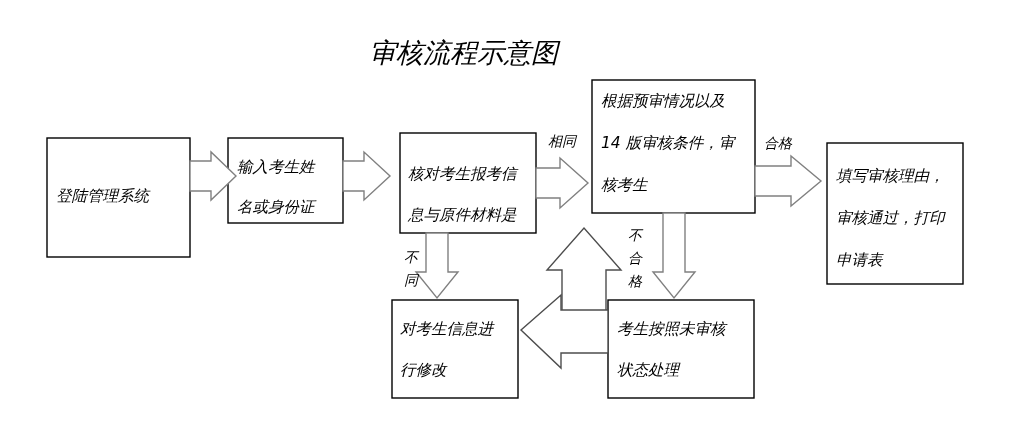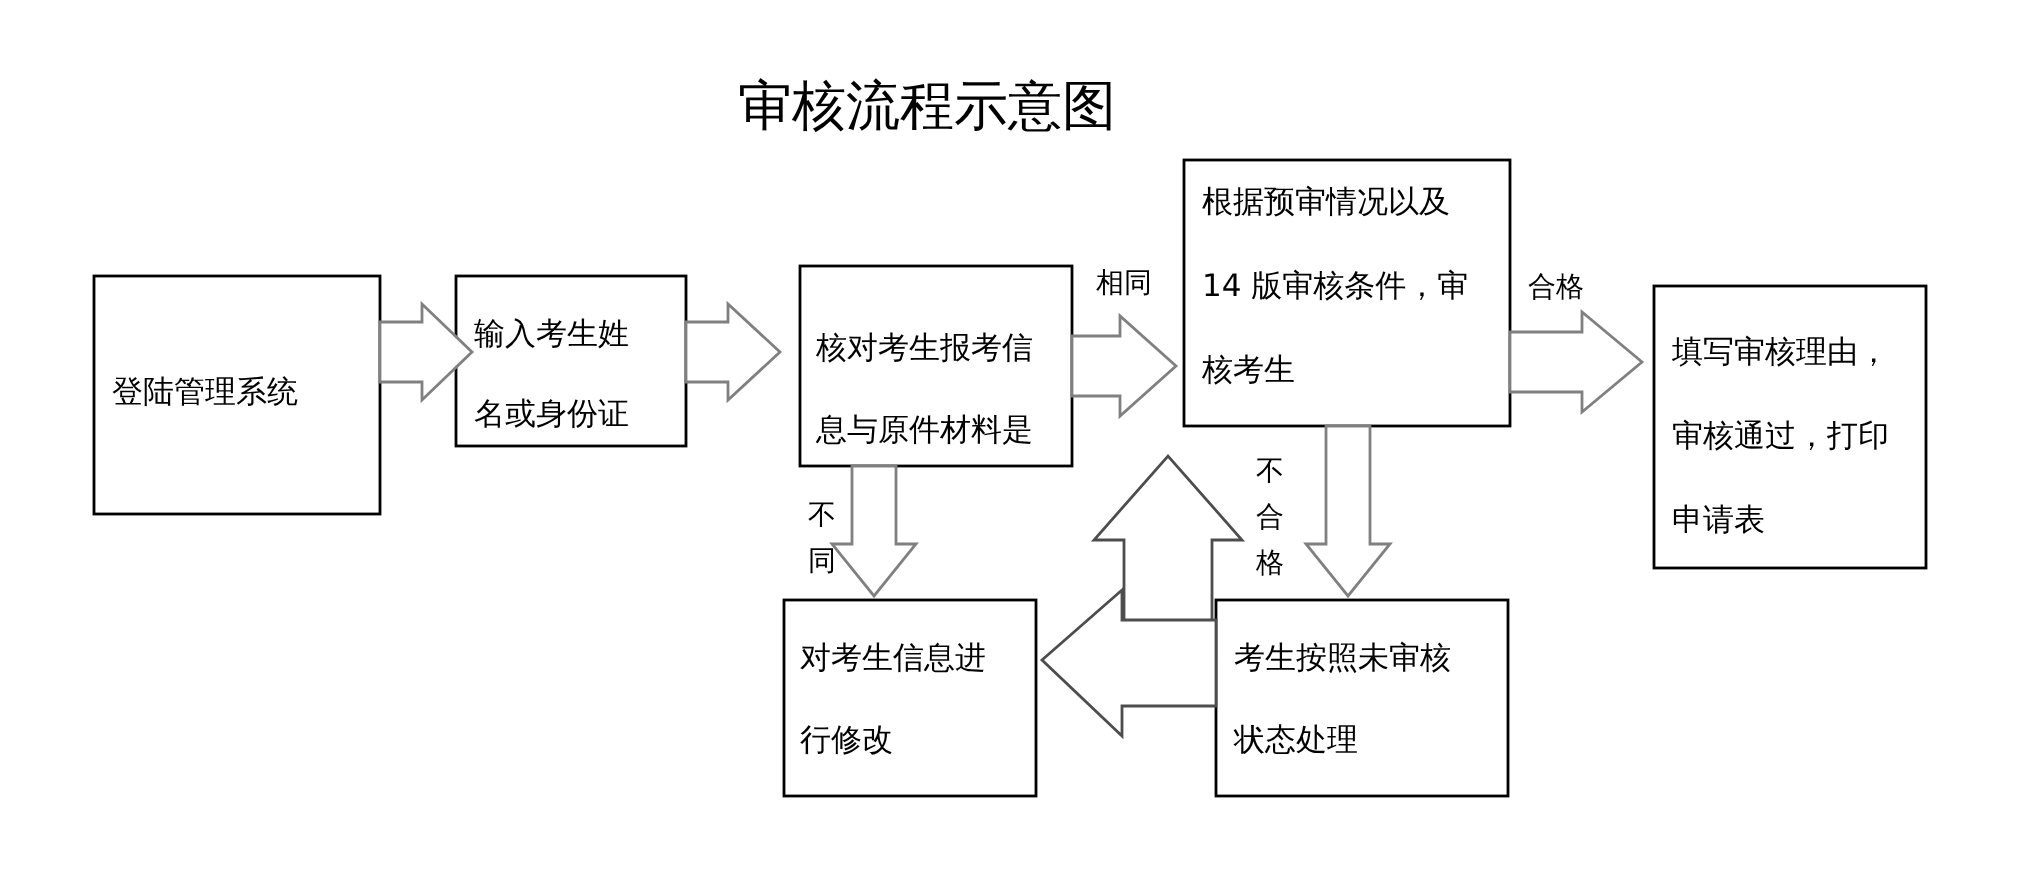--- a/index.html
+++ b/index.html
@@ -11,20 +11,21 @@
     width: 1013px;
     height: 443px;
     font-family: "DejaVu Sans", "Liberation Sans", sans-serif;
     overflow: hidden;
     position: relative;
   }
   #flow-root {
     position: relative;
     width: 1013px;
     height: 443px;
+    font-style: italic;
   }
   svg.flow-canvas {
     position: absolute;
     top: 0;
     left: 0;
     width: 1013px;
     height: 443px;
     display: block;
   }
   .node-rect {

